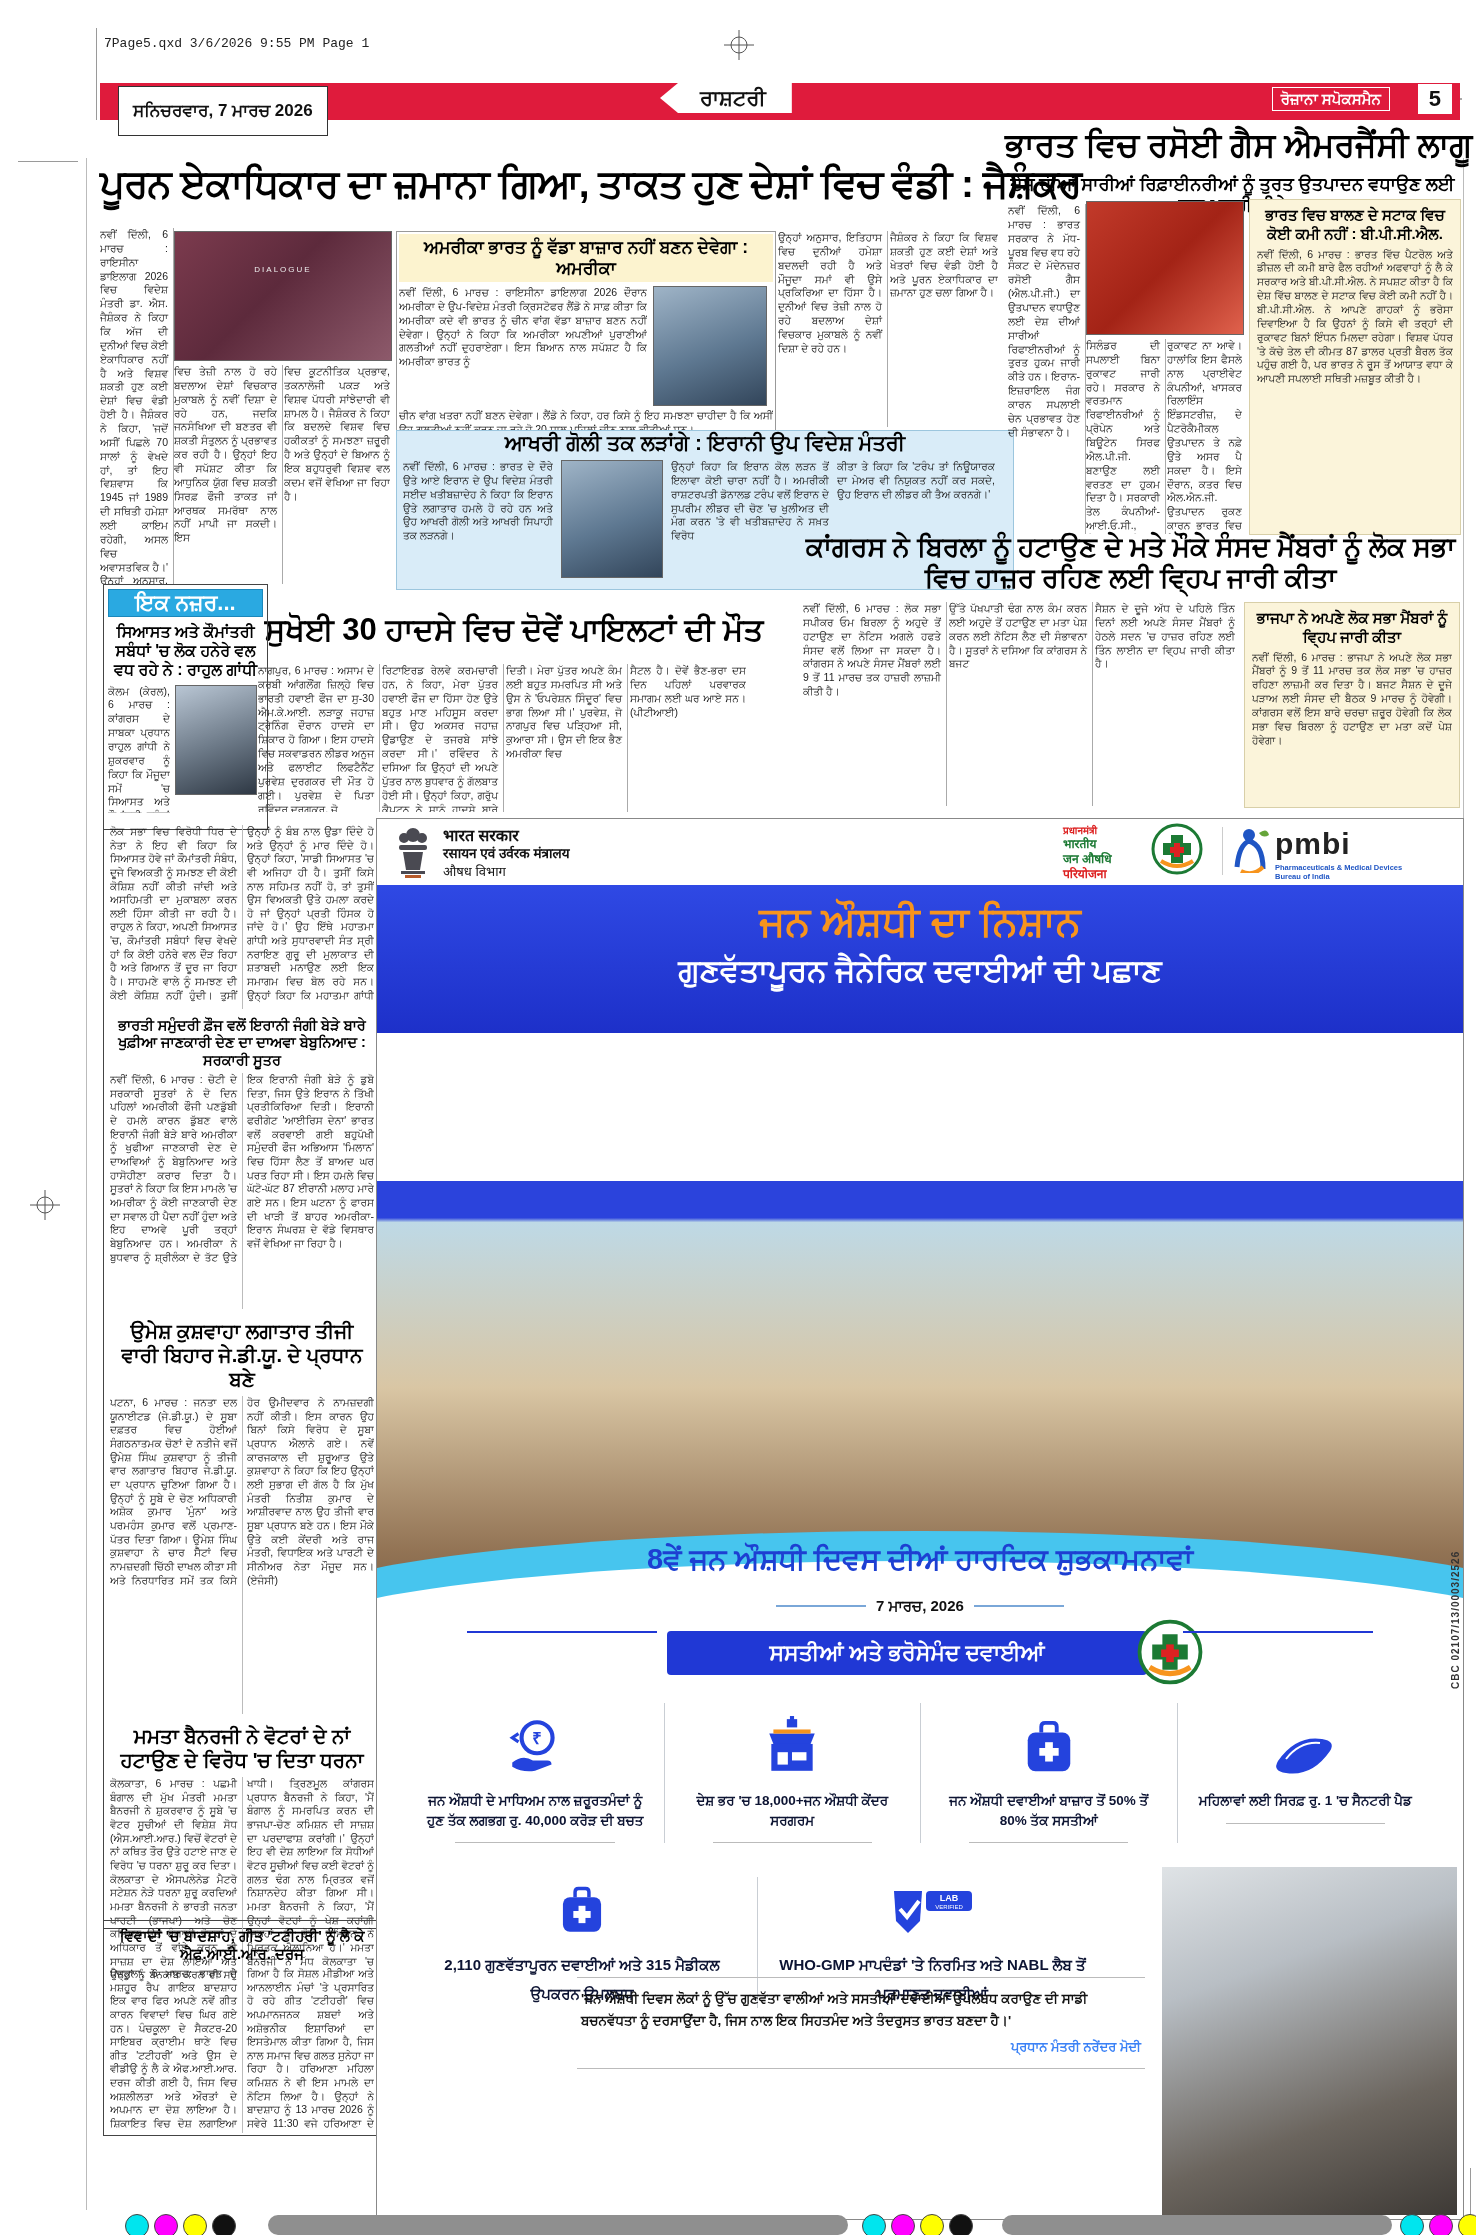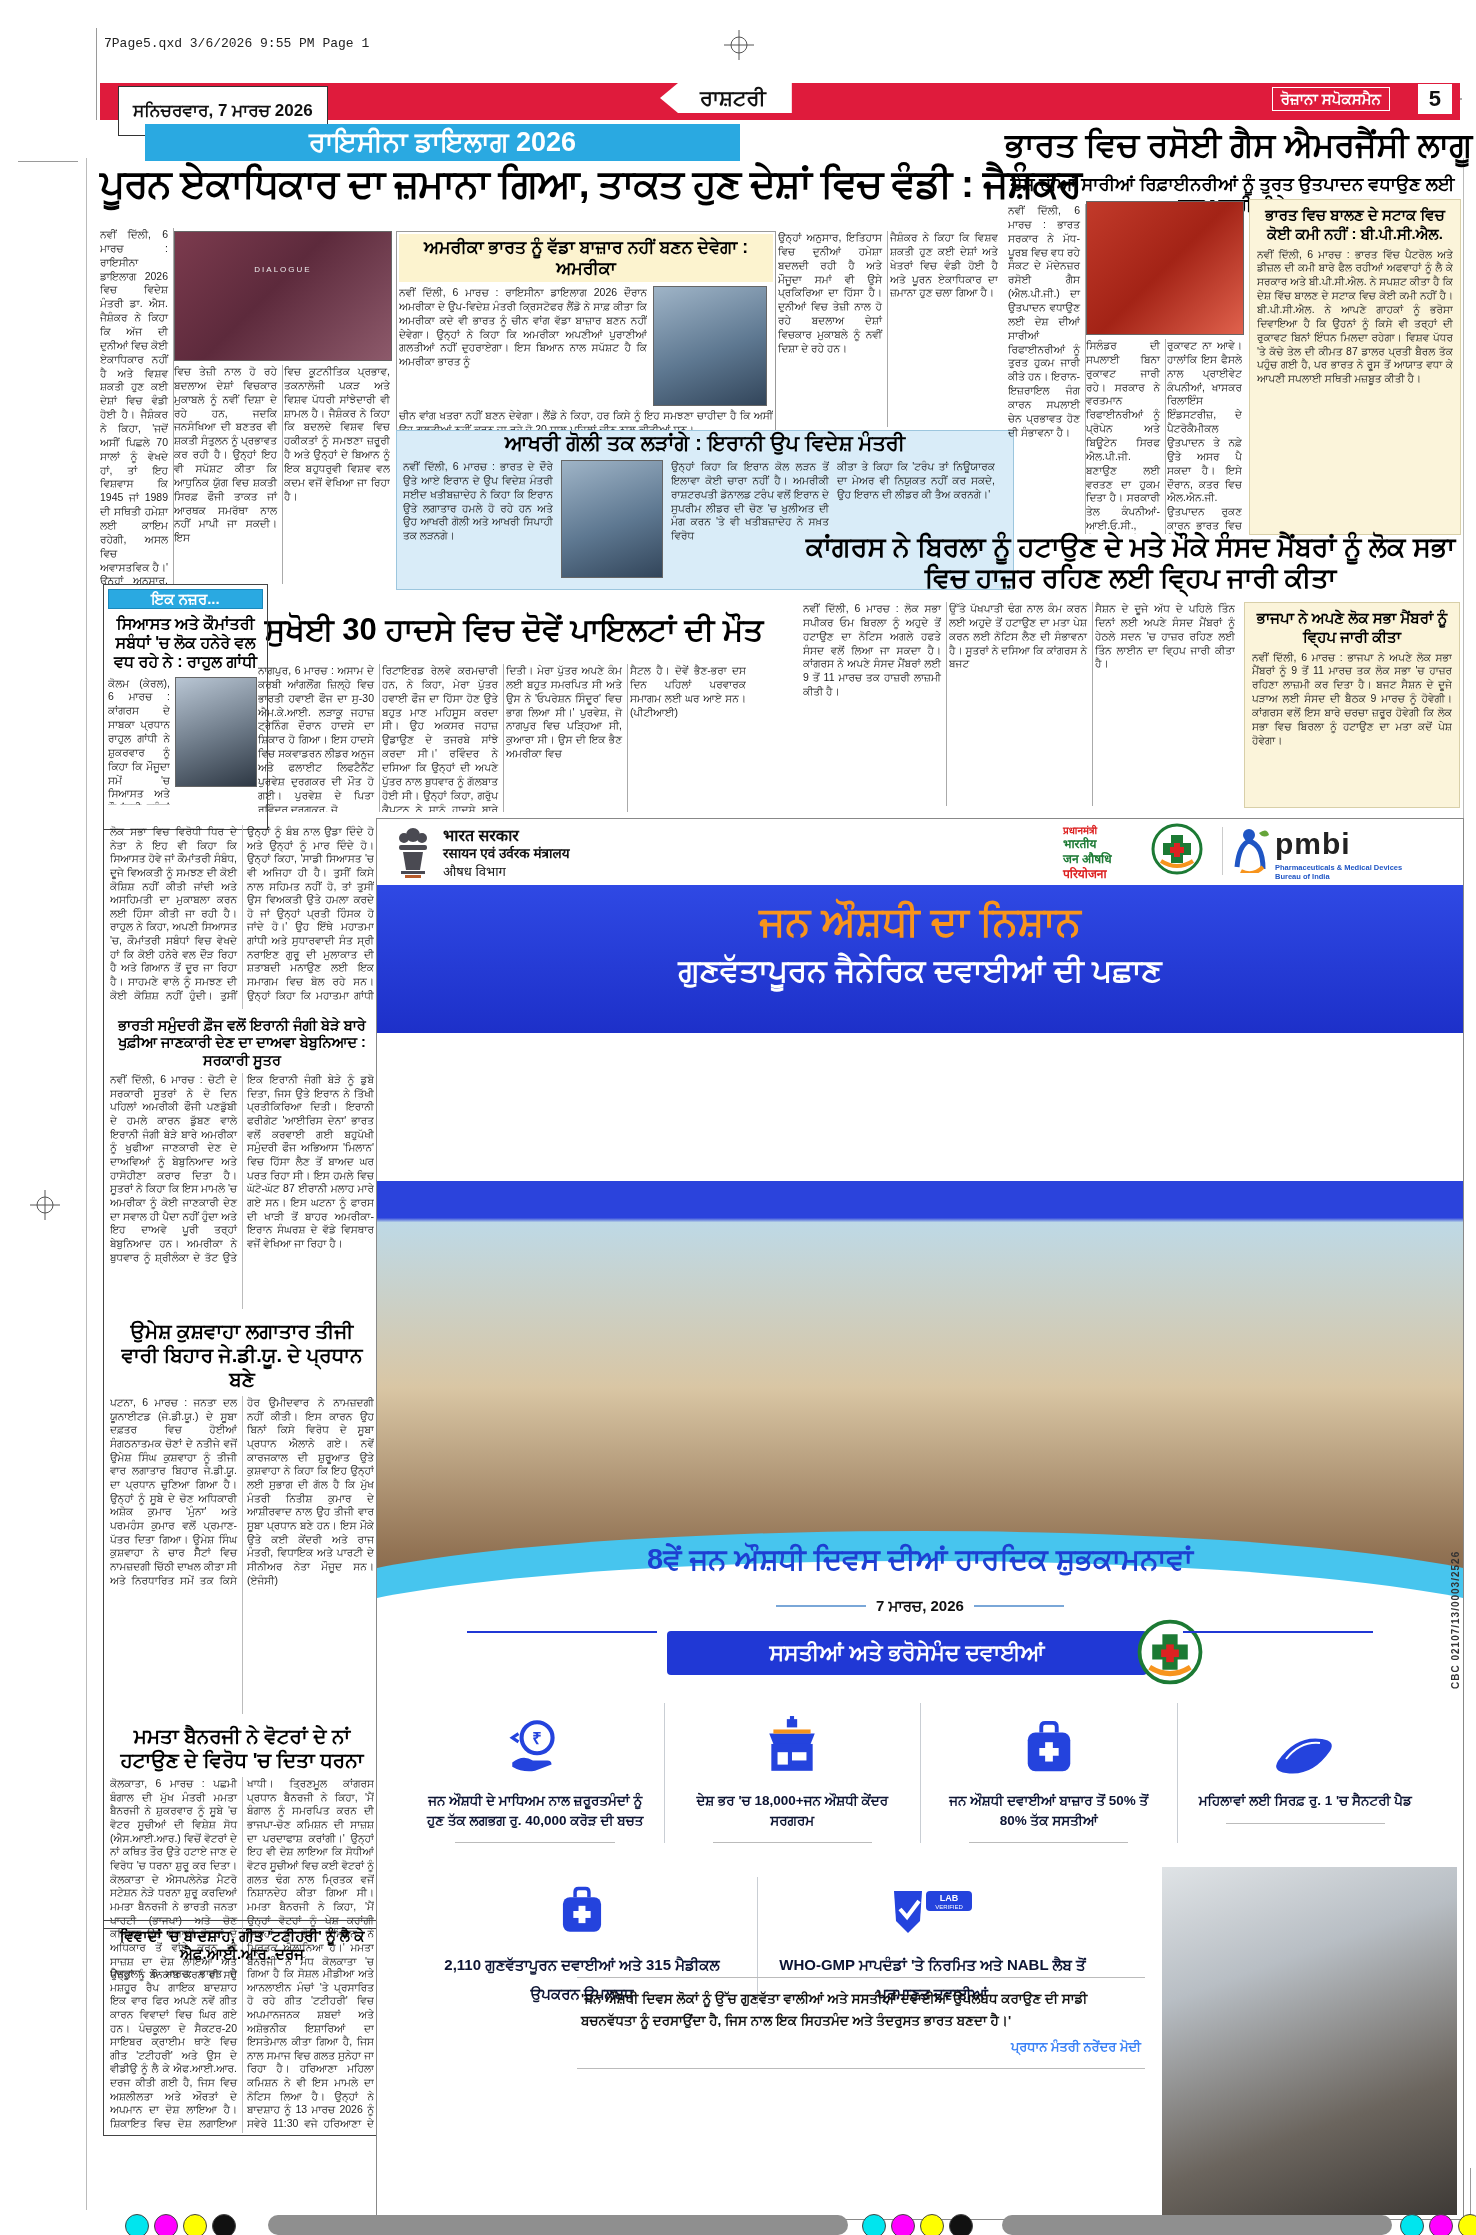--- a/index.html
+++ b/index.html
@@ -28,21 +28,21 @@
   .cylphoto{background:linear-gradient(135deg,#c23a2a 0%,#a32316 50%,#e0624d 100%);}
   .rahulphoto{background:linear-gradient(160deg,#b9c6d4 0%,#6b7886 55%,#2e3844 100%);}
   .boxhead-y{background:#fcf3cf;font-weight:800;font-size:17.5px;text-align:center;color:#000;padding:3px 2px;}
   .iranbox{background:#d9ecf8;border:1px solid #9cc6de;}
   .iranhead{font-weight:800;font-size:21px;text-align:center;color:#000;}
   .creambox{background:#fbf4da;border:1px solid #d8cfa8;padding:6px 7px;}
   .creamhead{font-weight:800;font-size:15px;text-align:center;color:#000;line-height:1.25;margin-bottom:4px;}
   .hl-congress{font-weight:800;font-size:27px;text-align:center;line-height:1.15;color:#000;}
   .hl-sukhoi{font-weight:800;font-size:31px;white-space:nowrap;color:#000;}
   .sidebox{border:1.5px solid #444;}
-  .iknazar{background:#2aa9e1;color:#fff;font-weight:bold;font-size:15px;text-align:center;border:1px solid #1b88bb;}
+  .iknazar{background:#2aa9e1;color:#fff;font-weight:bold;font-size:22px;text-align:center;border:1px solid #1b88bb;}
   .sb-head{font-weight:800;text-align:center;color:#000;line-height:1.2;}
   .sb-body{font-size:10.5px;line-height:1.3;text-align:justify;color:#1c1c1c;column-count:2;column-gap:10px;column-rule:1px solid #bbb;overflow:hidden;}
   
   .ad{border:1px solid #888;background:#fff;}
   .ad-banner{background:linear-gradient(180deg,#2f49e4 0%,#1d30c9 100%);position:relative;overflow:hidden;}
   .ad-banner .t1{color:#f7941d;font-weight:800;font-size:40px;text-align:center;}
   .ad-banner .t2{color:#fff;font-weight:800;font-size:31px;text-align:center;}
   .ad-photo{background:linear-gradient(180deg,#2b43dc 0%,#2b43dc 8%,#bed9e6 9%,#d9c6a4 45%,#937455 80%,#6e5238 100%);position:relative;overflow:hidden;}
   .curve{position:absolute;bottom:-40px;left:-8%;width:116%;height:150px;background:#47c5ee;border-radius:100% 100% 0 0;}
   .curve2{position:absolute;bottom:-70px;left:-8%;width:116%;height:150px;background:#ffffff;border-radius:100% 100% 0 0;}
@@ -97,21 +97,20 @@
 <div class="abs vline" style="left:86px;top:130px;height:2052px;background:#bbb;"></div>
 <div class="abs vline" style="left:1463px;top:130px;height:2052px;background:#bbb;"></div>
 
 <div class="abs topbar" style="left:100px;top:55px;width:1360px;">
   <div class="abs datebox" style="left:18px;top:3px;">ਸਨਿਚਰਵਾਰ, 7 ਮਾਰਚ 2026</div>
   <div class="abs section-notch" style="left:560px;top:0;">ਰਾਸ਼ਟਰੀ</div>
   <div class="abs masthead" style="right:70px;top:4px;">ਰੋਜ਼ਾਨਾ ਸਪੋਕਸਮੈਨ</div>
   <div class="abs pagenum" style="right:8px;top:1px;">5</div>
 </div>
 
-<div class="abs kicker" style="left:145px;top:96px;width:595px;height:37px;">ਰਾਇਸੀਨਾ ਡਾਇਲਾਗ 2026</div>
 <div class="abs hl-main" style="left:100px;top:134px;width:905px;text-align:center;">ਪੂਰਨ ਏਕਾਧਿਕਾਰ ਦਾ ਜ਼ਮਾਨਾ ਗਿਆ, ਤਾਕਤ ਹੁਣ ਦੇਸ਼ਾਂ ਵਿਚ ਵੰਡੀ : ਜੈਸ਼ੰਕਰ</div>
 
 <div class="abs hl-right" style="left:1005px;top:98px;width:455px;">ਭਾਰਤ ਵਿਚ ਰਸੋਈ ਗੈਸ ਐਮਰਜੈਂਸੀ ਲਾਗੂ</div>
 <div class="abs sub-right" style="left:1005px;top:146px;width:455px;">ਦੇਸ਼ ਦੀਆਂ ਸਾਰੀਆਂ ਰਿਫ਼ਾਈਨਰੀਆਂ ਨੂੰ ਤੁਰਤ ਉਤਪਾਦਨ ਵਧਾਉਣ ਲਈ ਹੁਕਮ ਜਾਰੀ ਕੀਤੇ</div>
 
 <div class="abs bodytxt rule-r" style="left:100px;top:200px;width:68px;height:356px;">ਨਵੀਂ ਦਿੱਲੀ, 6 ਮਾਰਚ : ਰਾਇਸੀਨਾ ਡਾਇਲਾਗ 2026 ਵਿਚ ਵਿਦੇਸ਼ ਮੰਤਰੀ ਡਾ. ਐਸ. ਜੈਸ਼ੰਕਰ ਨੇ ਕਿਹਾ ਕਿ ਅੱਜ ਦੀ ਦੁਨੀਆਂ ਵਿਚ ਕੋਈ ਏਕਾਧਿਕਾਰ ਨਹੀਂ ਹੈ ਅਤੇ ਵਿਸ਼ਵ ਸ਼ਕਤੀ ਹੁਣ ਕਈ ਦੇਸ਼ਾਂ ਵਿਚ ਵੰਡੀ ਹੋਈ ਹੈ। ਜੈਸ਼ੰਕਰ ਨੇ ਕਿਹਾ, 'ਜਦੋਂ ਅਸੀਂ ਪਿਛਲੇ 70 ਸਾਲਾਂ ਨੂੰ ਵੇਖਦੇ ਹਾਂ, ਤਾਂ ਇਹ ਵਿਸ਼ਵਾਸ ਕਿ 1945 ਜਾਂ 1989 ਦੀ ਸਥਿਤੀ ਹਮੇਸ਼ਾ ਲਈ ਕਾਇਮ ਰਹੇਗੀ, ਅਸਲ ਵਿਚ ਅਵਾਸਤਵਿਕ ਹੈ।' ਉਨ੍ਹਾਂ ਅਨੁਸਾਰ, ਇਤਿਹਾਸ ਵਿਚ ਦੁਨੀਆਂ ਹਮੇਸ਼ਾ ਬਦਲਦੀ ਰਹੀ ਹੈ ਅਤੇ ਮੌਜੂਦਾ ਸਮਾਂ ਵੀ ਉਸੇ ਪ੍ਰਕਿਰਿਆ ਦਾ ਹਿੱਸਾ ਹੈ। ਉਨ੍ਹਾਂ ਨੇ ਦੋ ਵੱਡੇ ਕਾਰਕਾਂ- ਤਕਨਾਲੋਜੀ ਅਤੇ ਜਨਸੰਖਿਆ- ਨੂੰ ਭਵਿੱਖ ਦੀ ਵਿਸ਼ਵ ਰਾਜਨੀਤੀ ਅਤੇ ਅਰਥਵਿਵਸਥਾ ਦੇ ਮੁੱਖ ਨਿਰਧਾਰਕ ਵਜੋਂ ਦਰਸਾਇਆ। ਜੈਸ਼ੰਕਰ ਨੇ ਕਿਹਾ ਕਿ ਤਕਨਾਲੋਜੀ</div>
 <div class="abs photo" style="left:174px;top:203px;width:216px;height:128px;border:1px solid #666;">
   <span class="plabel">DIALOGUE</span>
 </div>
 <div class="abs bodytxt rule-r" style="left:174px;top:337px;width:103px;height:219px;">ਵਿਚ ਤੇਜ਼ੀ ਨਾਲ ਹੋ ਰਹੇ ਬਦਲਾਅ ਦੇਸ਼ਾਂ ਵਿਚਕਾਰ ਮੁਕਾਬਲੇ ਨੂੰ ਨਵੀਂ ਦਿਸ਼ਾ ਦੇ ਰਹੇ ਹਨ, ਜਦਕਿ ਜਨਸੰਖਿਆ ਦੀ ਬਣਤਰ ਵੀ ਸ਼ਕਤੀ ਸੰਤੁਲਨ ਨੂੰ ਪ੍ਰਭਾਵਤ ਕਰ ਰਹੀ ਹੈ। ਉਨ੍ਹਾਂ ਇਹ ਵੀ ਸਪੱਸ਼ਟ ਕੀਤਾ ਕਿ ਆਧੁਨਿਕ ਯੁੱਗ ਵਿਚ ਸ਼ਕਤੀ ਸਿਰਫ਼ ਫੌਜੀ ਤਾਕਤ ਜਾਂ ਆਰਥਕ ਸਮਰੱਥਾ ਨਾਲ ਨਹੀਂ ਮਾਪੀ ਜਾ ਸਕਦੀ। ਇਸ</div>

